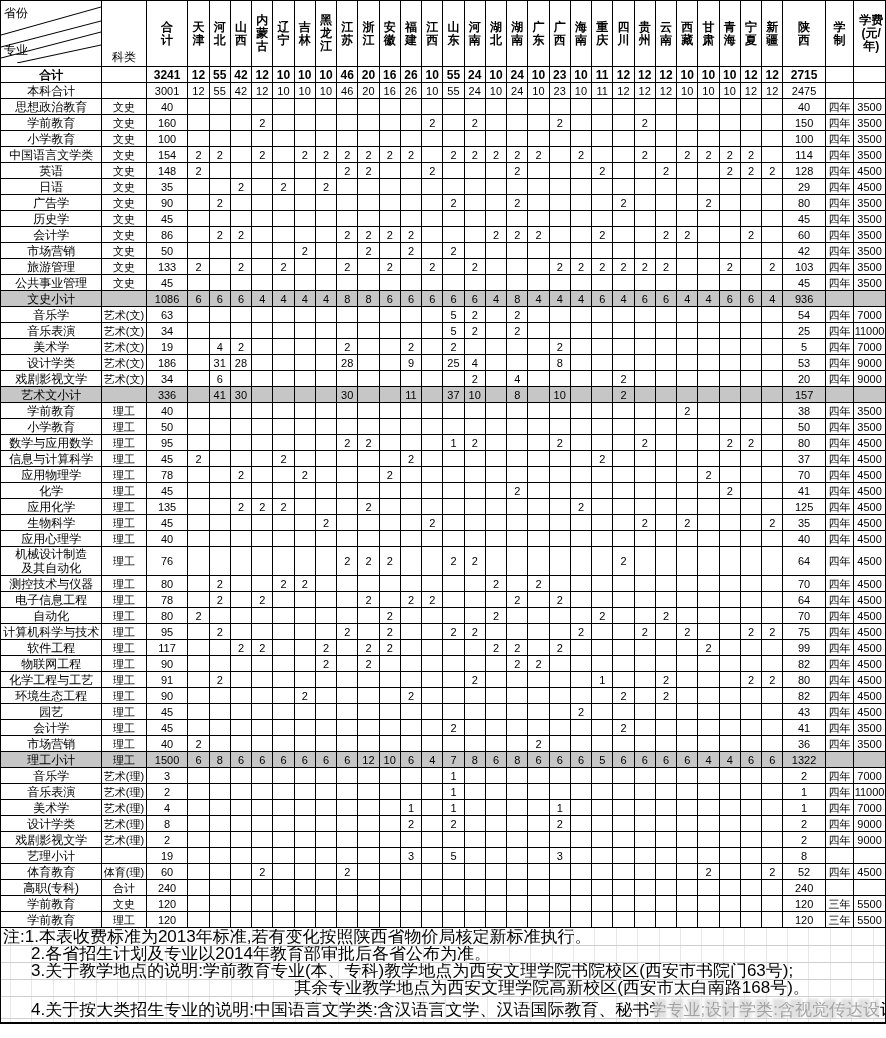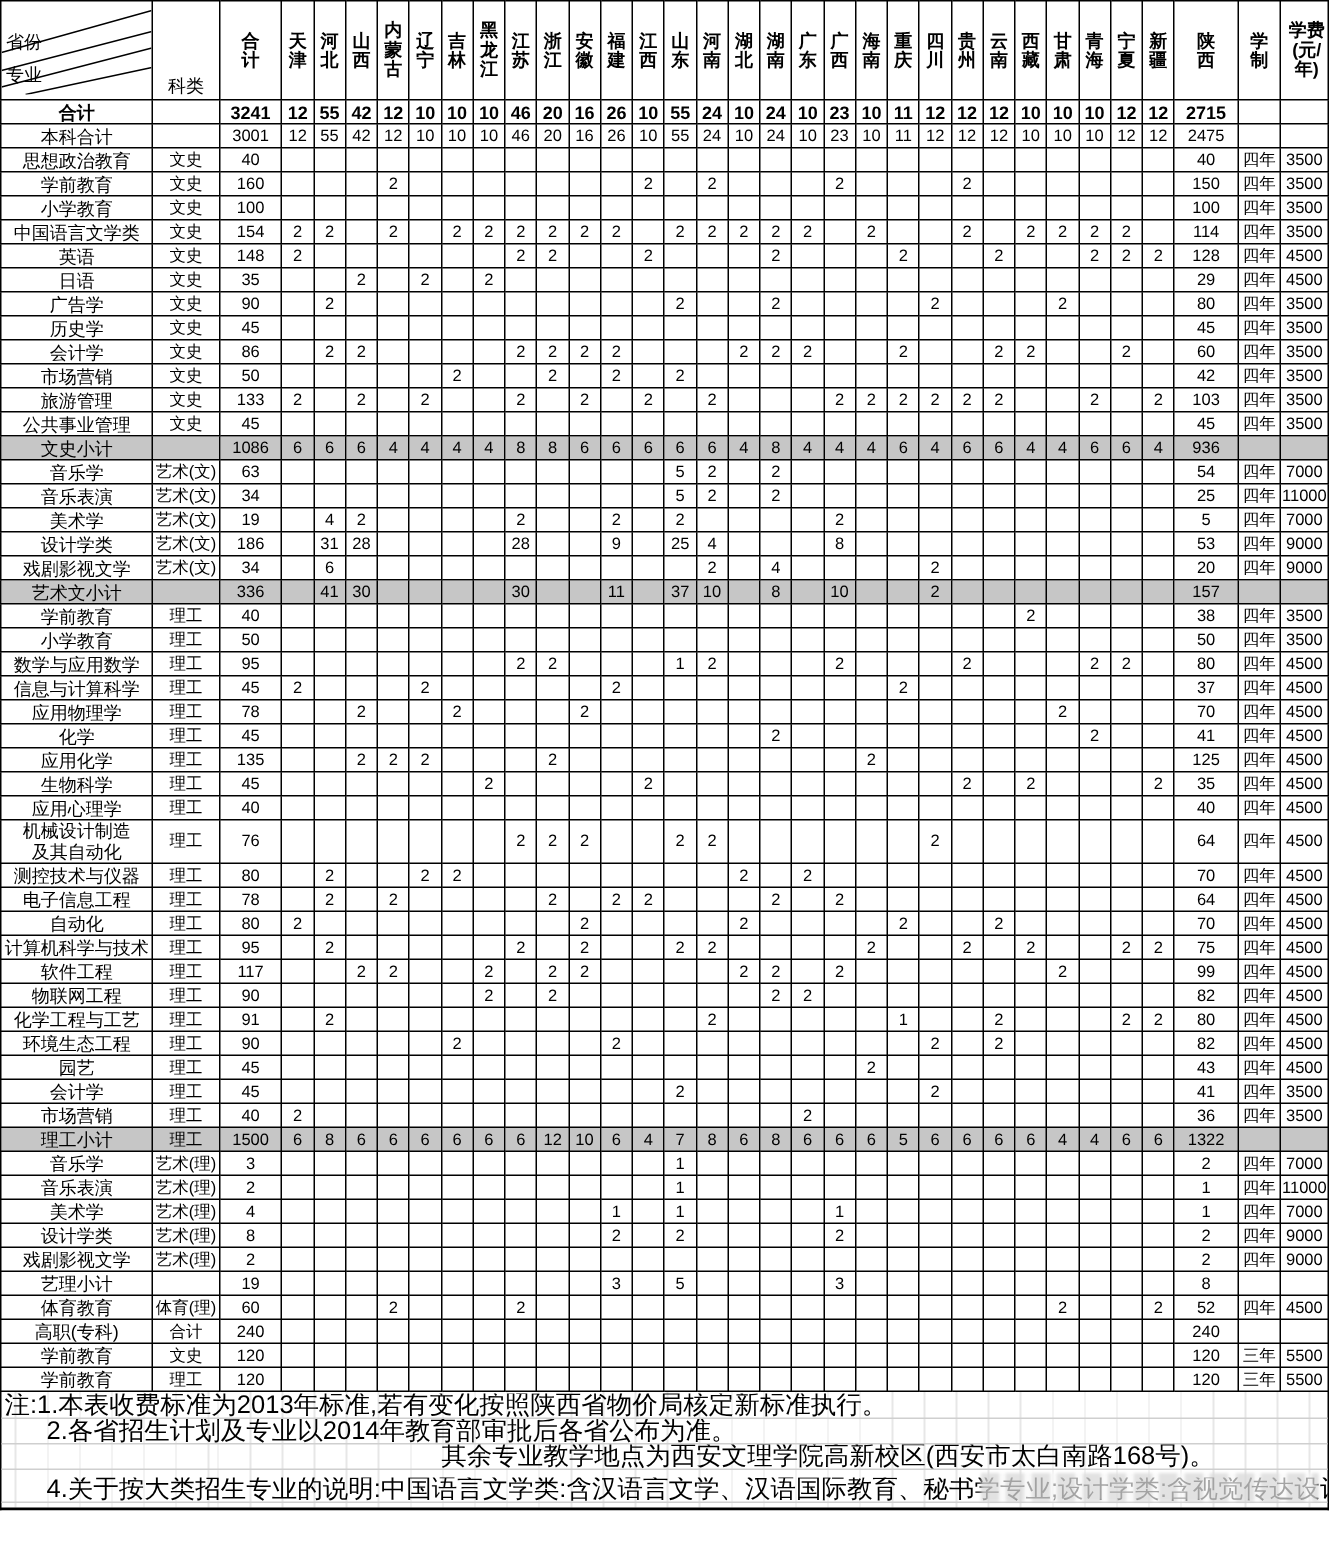--- a/index.html
+++ b/index.html
@@ -3,21 +3,21 @@
 <meta charset="utf-8">
 <style>
   html,body{margin:0;padding:0;background:#fff;}
   body{font-family:"Liberation Sans","DejaVu Sans",sans-serif;color:#000;}
   .sheet{width:886px;position:relative;background:#fff;}
   table{border-collapse:collapse;table-layout:fixed;width:886px;}
   td,th{border:1px solid #000;padding:0;text-align:center;font-size:11px;line-height:14px;height:15px;overflow:hidden;font-weight:normal;}
   thead th{height:62px;font-weight:bold;font-size:12px;vertical-align:middle;}
   th.corner{position:relative;padding:0;}
   th.corner .lbl{position:absolute;font-size:12px;font-weight:normal;}
-  th.corner .lbl.top{left:3px;top:20px;}
+  th.corner .lbl.top{left:3px;top:5px;}
   th.corner .lbl.bot{left:3px;top:42px;}
   th.cat-h{vertical-align:bottom;font-weight:normal;font-size:12px;padding-bottom:2px;}
   .v{display:inline-block;width:13px;word-break:break-all;line-height:13px;vertical-align:middle;}
   .v.wide{width:34px;line-height:13px;}
   td.major{font-size:12px;white-space:pre-line;line-height:14px;}
   td.cat{font-size:11px;margin-left:24px;}
   tr.row-total td{font-weight:bold;font-size:12px;}
   tr.row-subtotal td{background:#c6c6c6;}
   .notes{position:relative;border:1px solid #000;border-top:none;border-bottom:2px solid #000;font-size:17px;line-height:16px;padding:1px 0 3px 0;
     background-image:repeating-linear-gradient(90deg,#e7e7e7 0 1px,transparent 1px 21.4px);
@@ -2030,17 +2030,18 @@
           <td>120</td>
           <td>三年</td>
           <td>5500</td>
         </tr>
       </tbody>
   </table>
 
   <div class="notes">
     <div class="note-line n1">注:1.本表收费标准为2013年标准,若有变化按照陕西省物价局核定新标准执行。</div>
     <div class="note-line n2">2.各省招生计划及专业以2014年教育部审批后各省公布为准。</div>
+    <div class="note-line n3">3.关于教学地点的说明:学前教育专业(本、专科)教学地点为西安文理学院书院校区(西安市书院门63号);</div>
     <div class="note-line n3b">其余专业教学地点为西安文理学院高新校区(西安市太白南路168号)。</div>
     <div class="note-line n4">4.关于按大类招生专业的说明:中国语言文学类:含汉语言文学、汉语国际教育、秘书学专业;设计学类:含视觉传达设计、数字媒体艺术、公共艺术专业</div>
     <div class="watermark"></div>
   </div>
 </div>
 
 </body></html>

